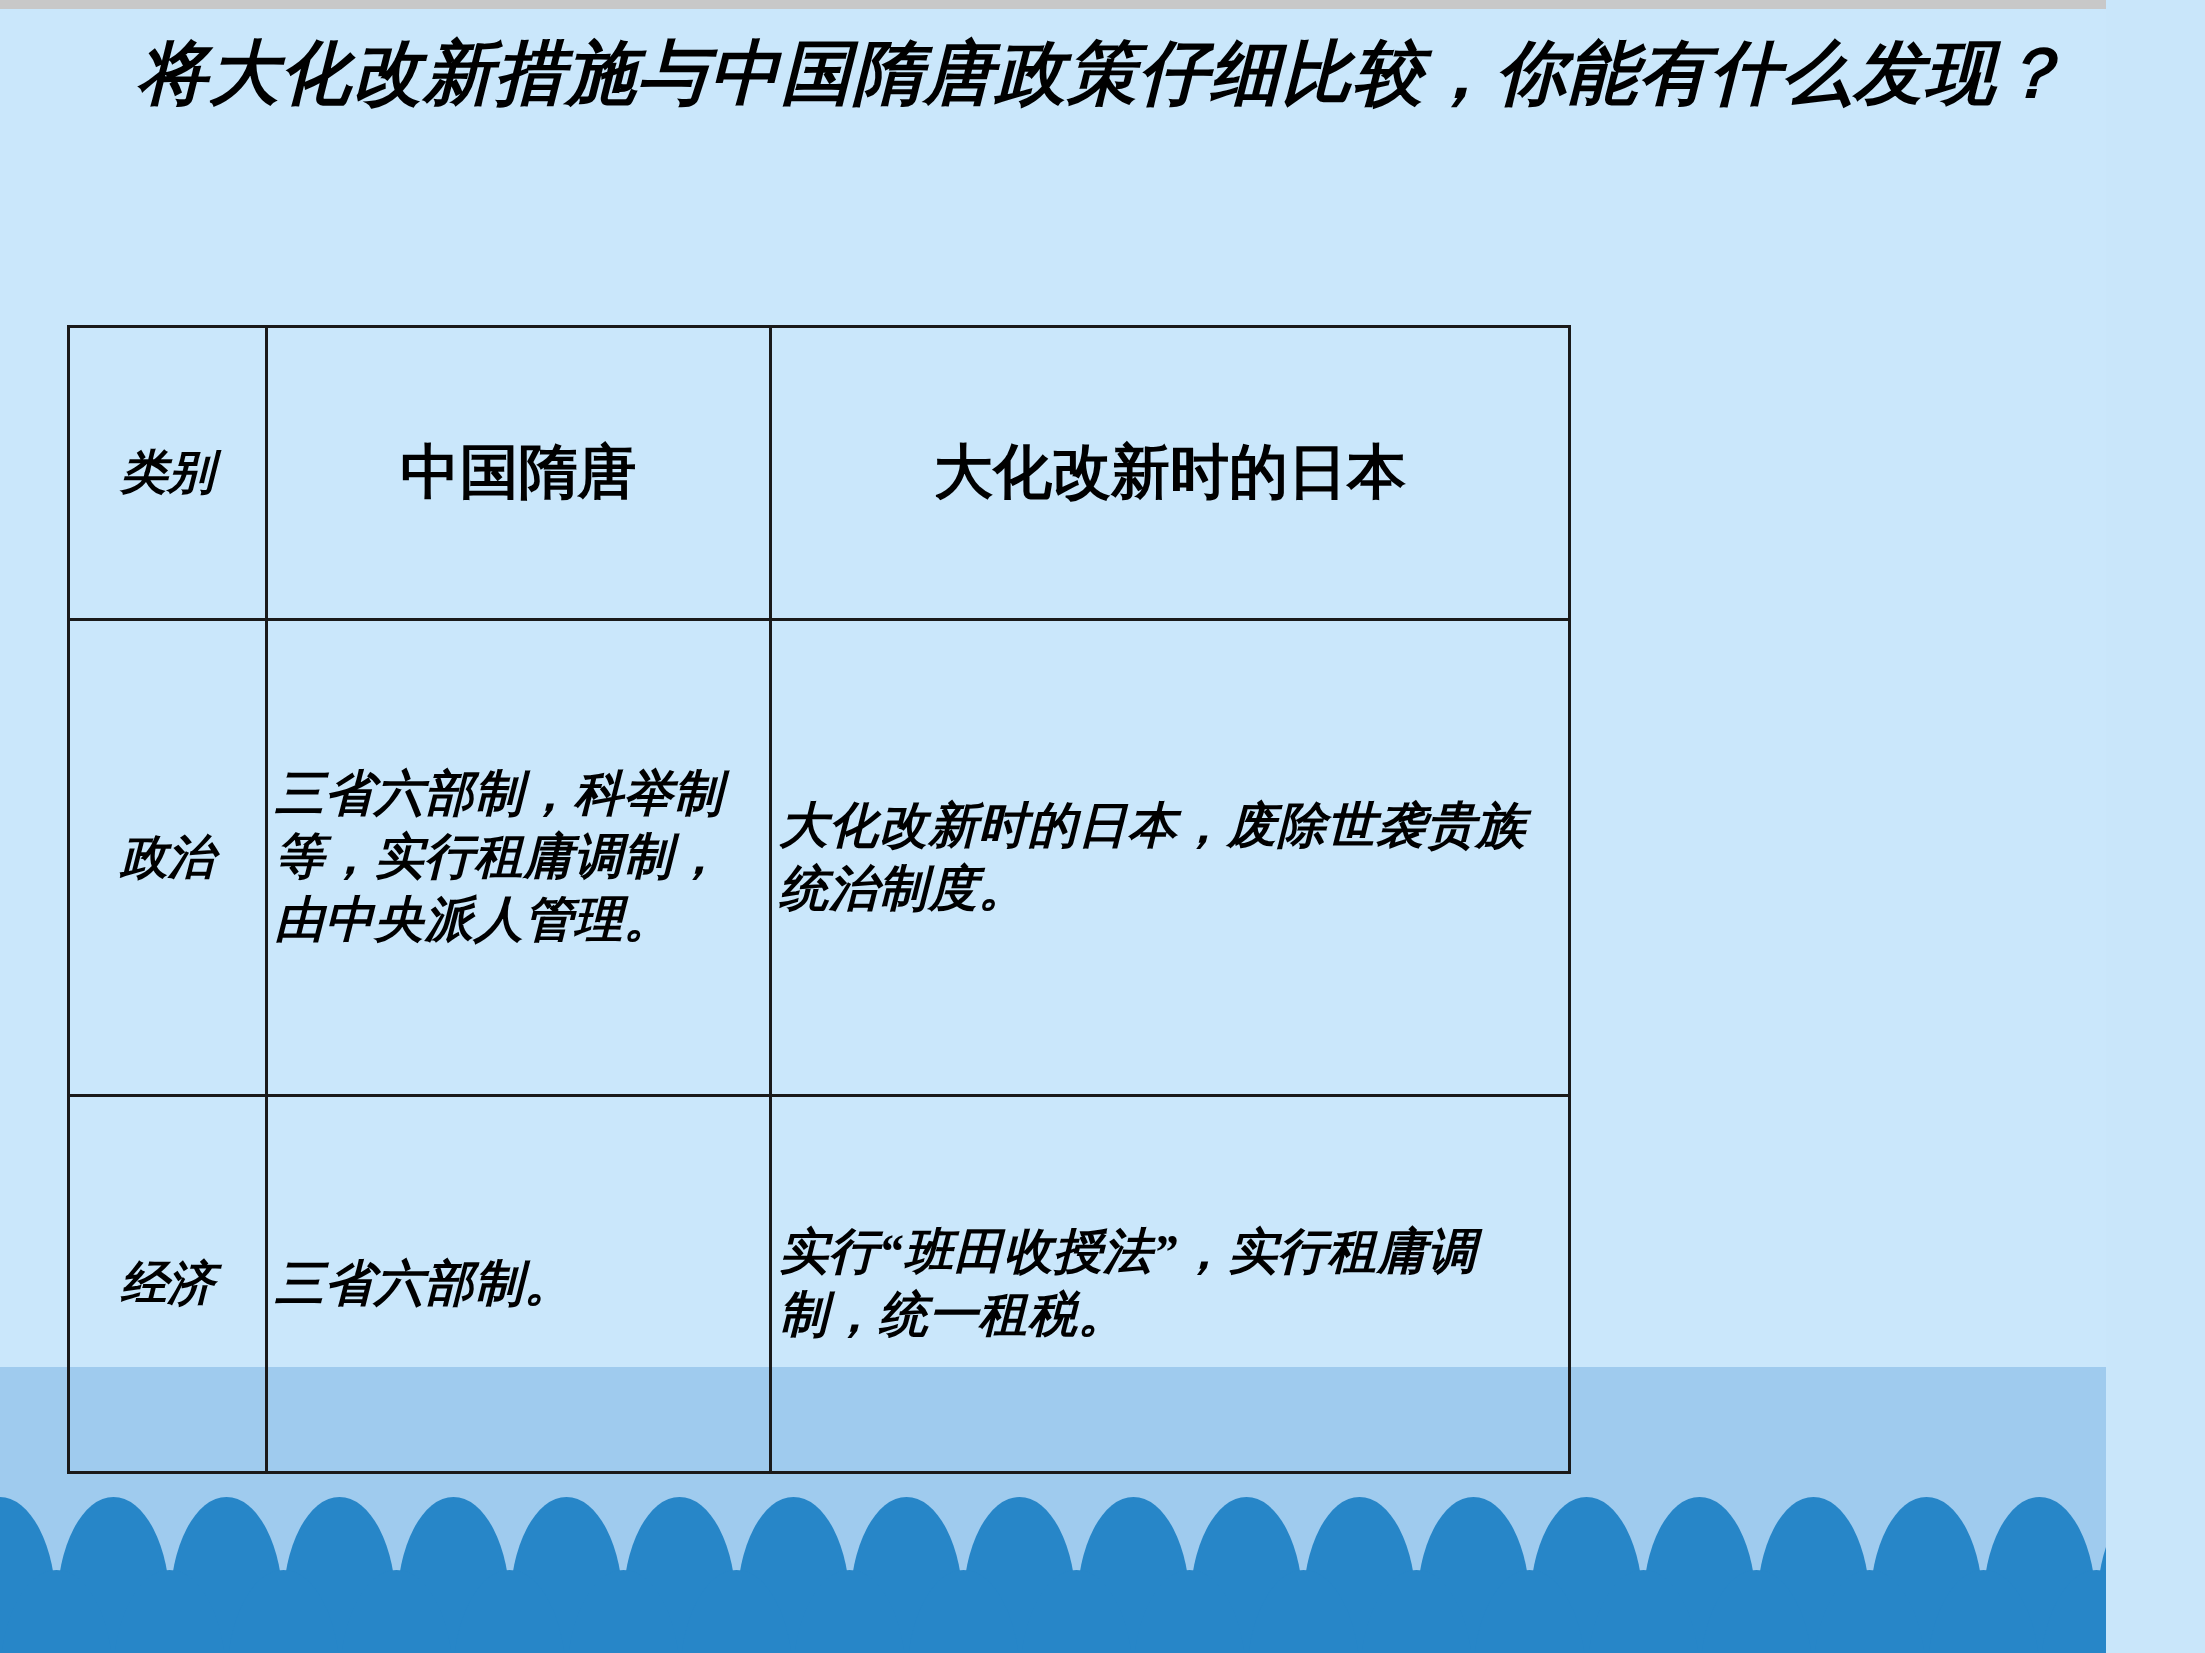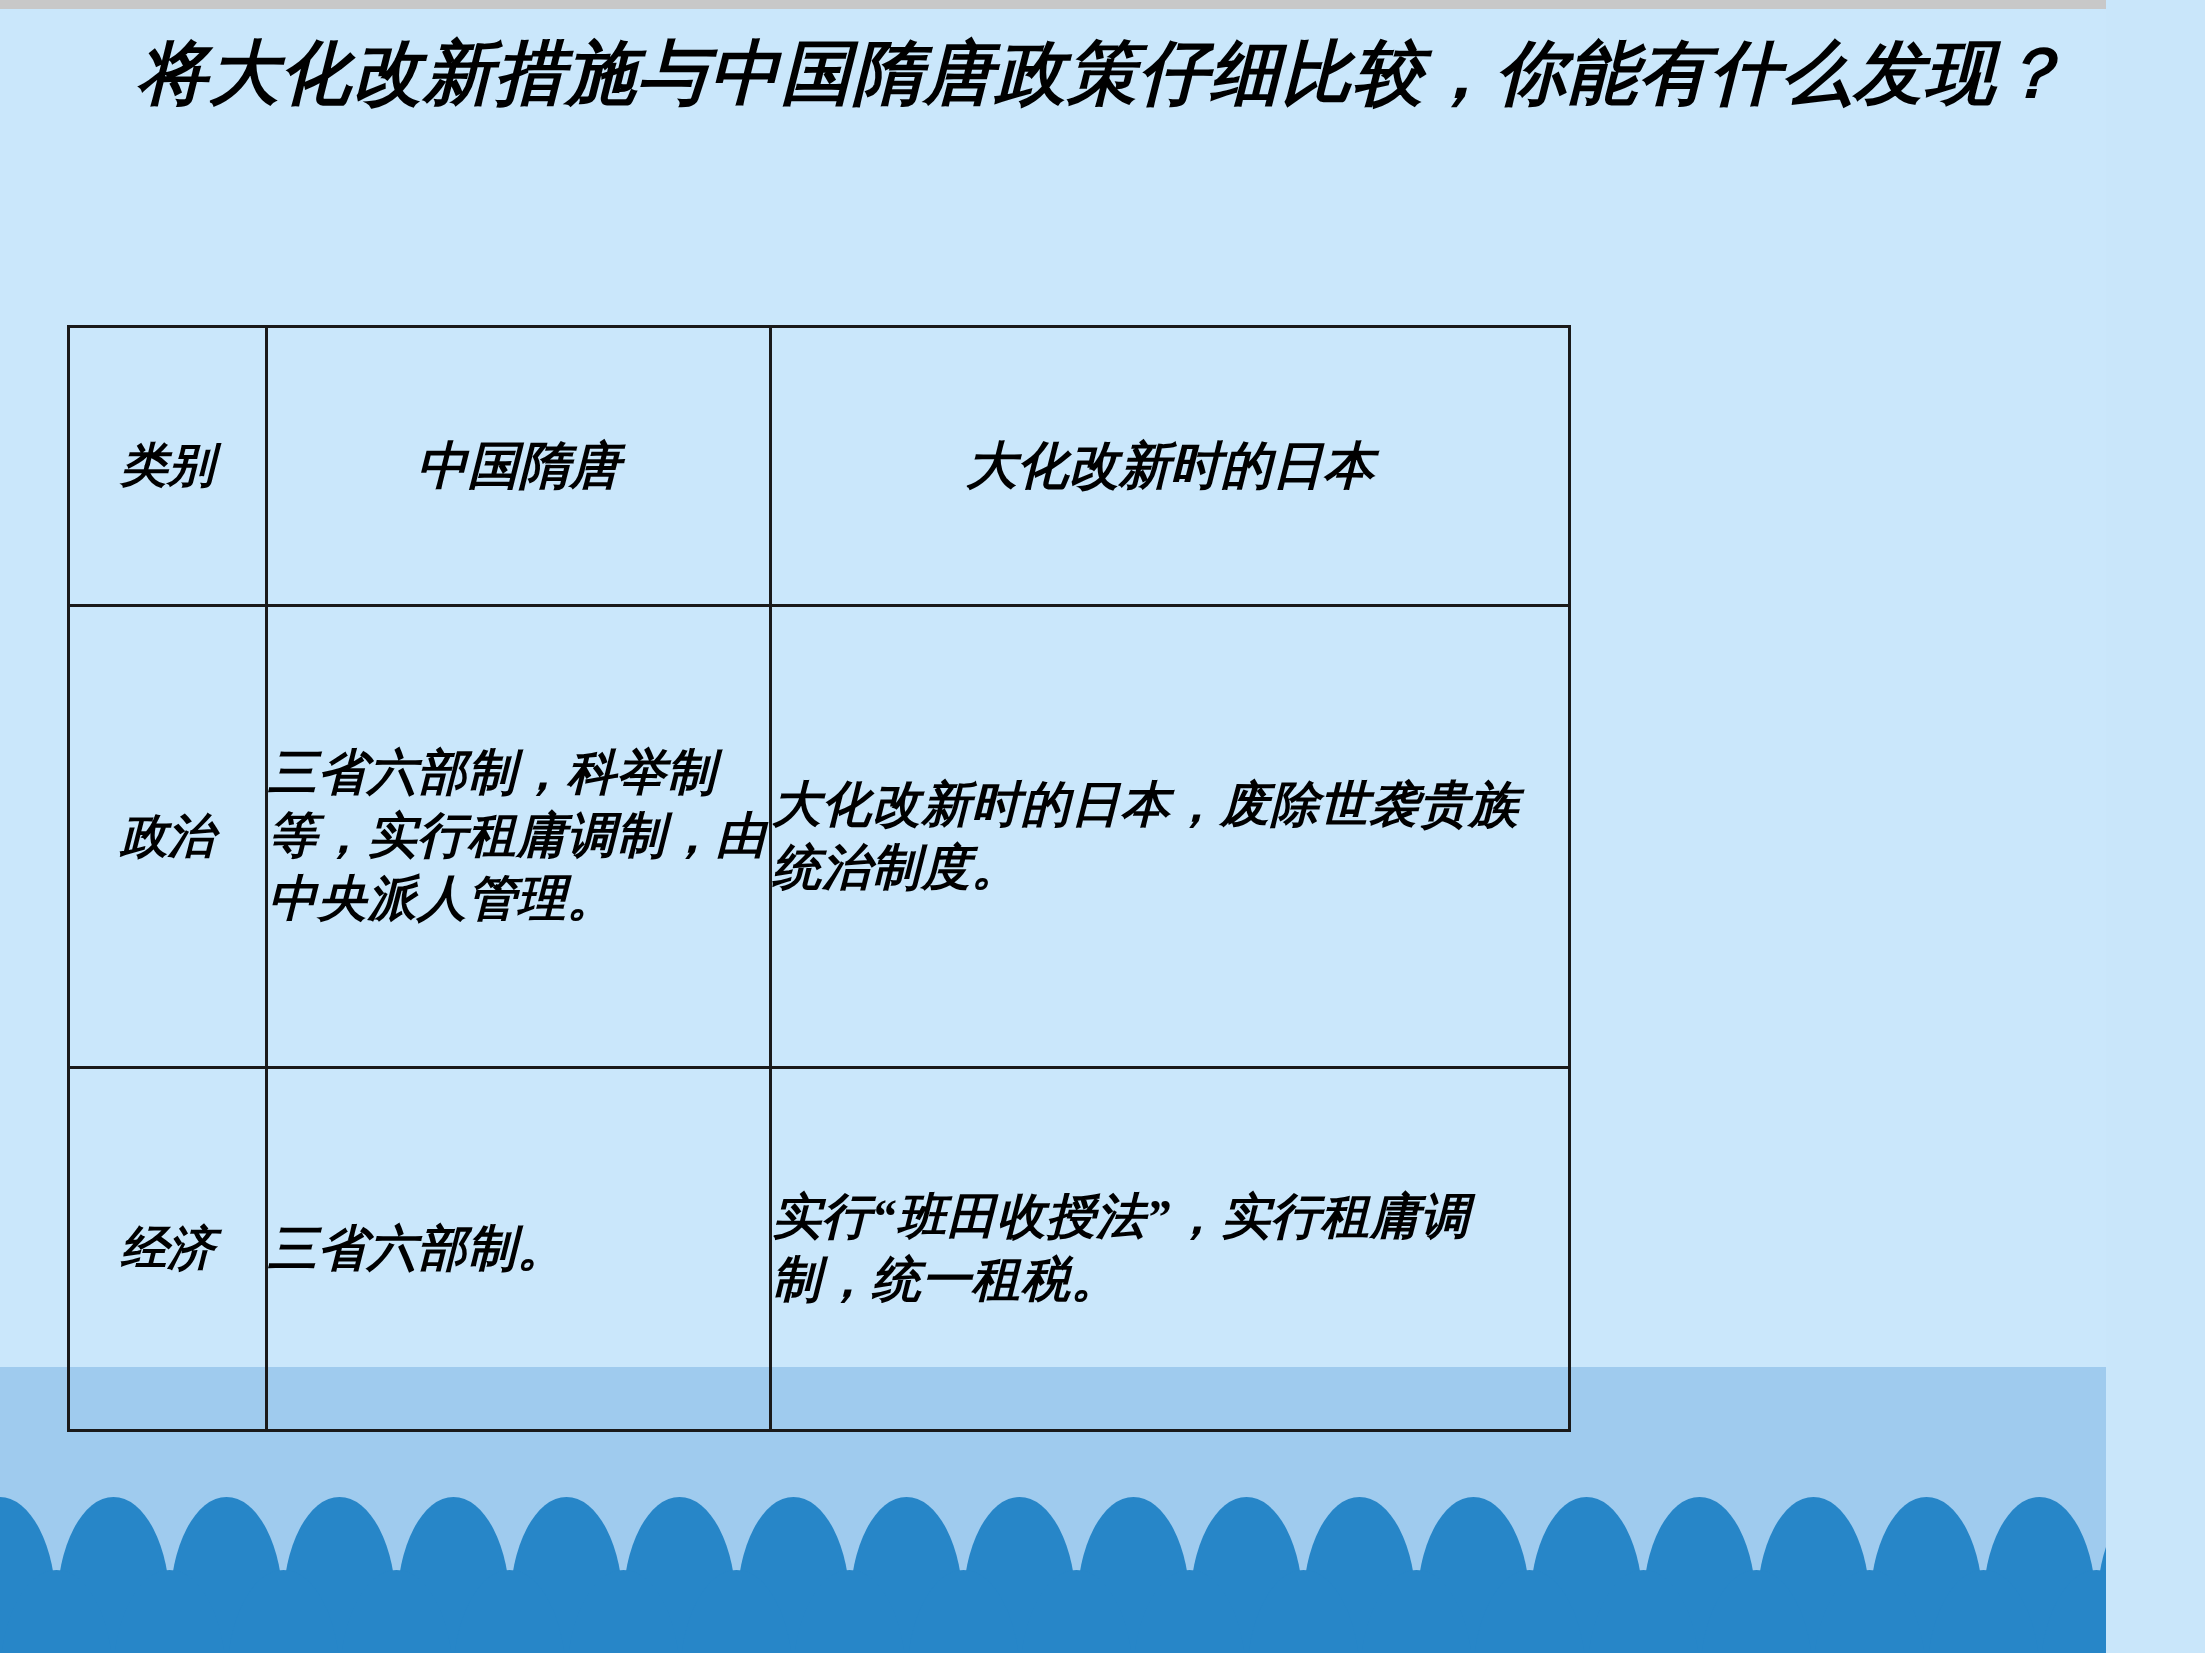--- a/index.html
+++ b/index.html
@@ -98,42 +98,41 @@
     border-collapse: collapse;
     table-layout: fixed;
     background: transparent;
   }
   .compare-table col.c-cat  { width: 198px; }
   .compare-table col.c-chn  { width: 504px; }
   .compare-table col.c-jpn  { width: 799px; }
 
   .compare-table td {
     border: 3.8px solid #1a1a1a;
-    padding: 0;
+    padding: 7px;
     vertical-align: middle;
     color: #000000;
     background: transparent;
   }
 
   .hdr-row td { height: 276px; }
   .pol-row td { height: 459px; }
   .eco-row td { height: 360px; }
 
   .cat-cell {
     text-align: center;
     font-size: 47px;
     font-weight: bold;
     font-style: italic;
     line-height: 1.1;
   }
   .hdr-cell {
     text-align: center;
-    font-size: 51px;
-    font-weight: bold;
-    font-style: italic;
+    font-size: 59px;
+    font-weight: bold;
     line-height: 1.15;
   }
   .body-cell {
     font-size: 49px;
     font-weight: bold;
     font-style: italic;
     line-height: 1.28;
     letter-spacing: 0.8px;
   }
   .pol-chn { padding: 10.7px 6.1px 10.7px 13.8px; }

